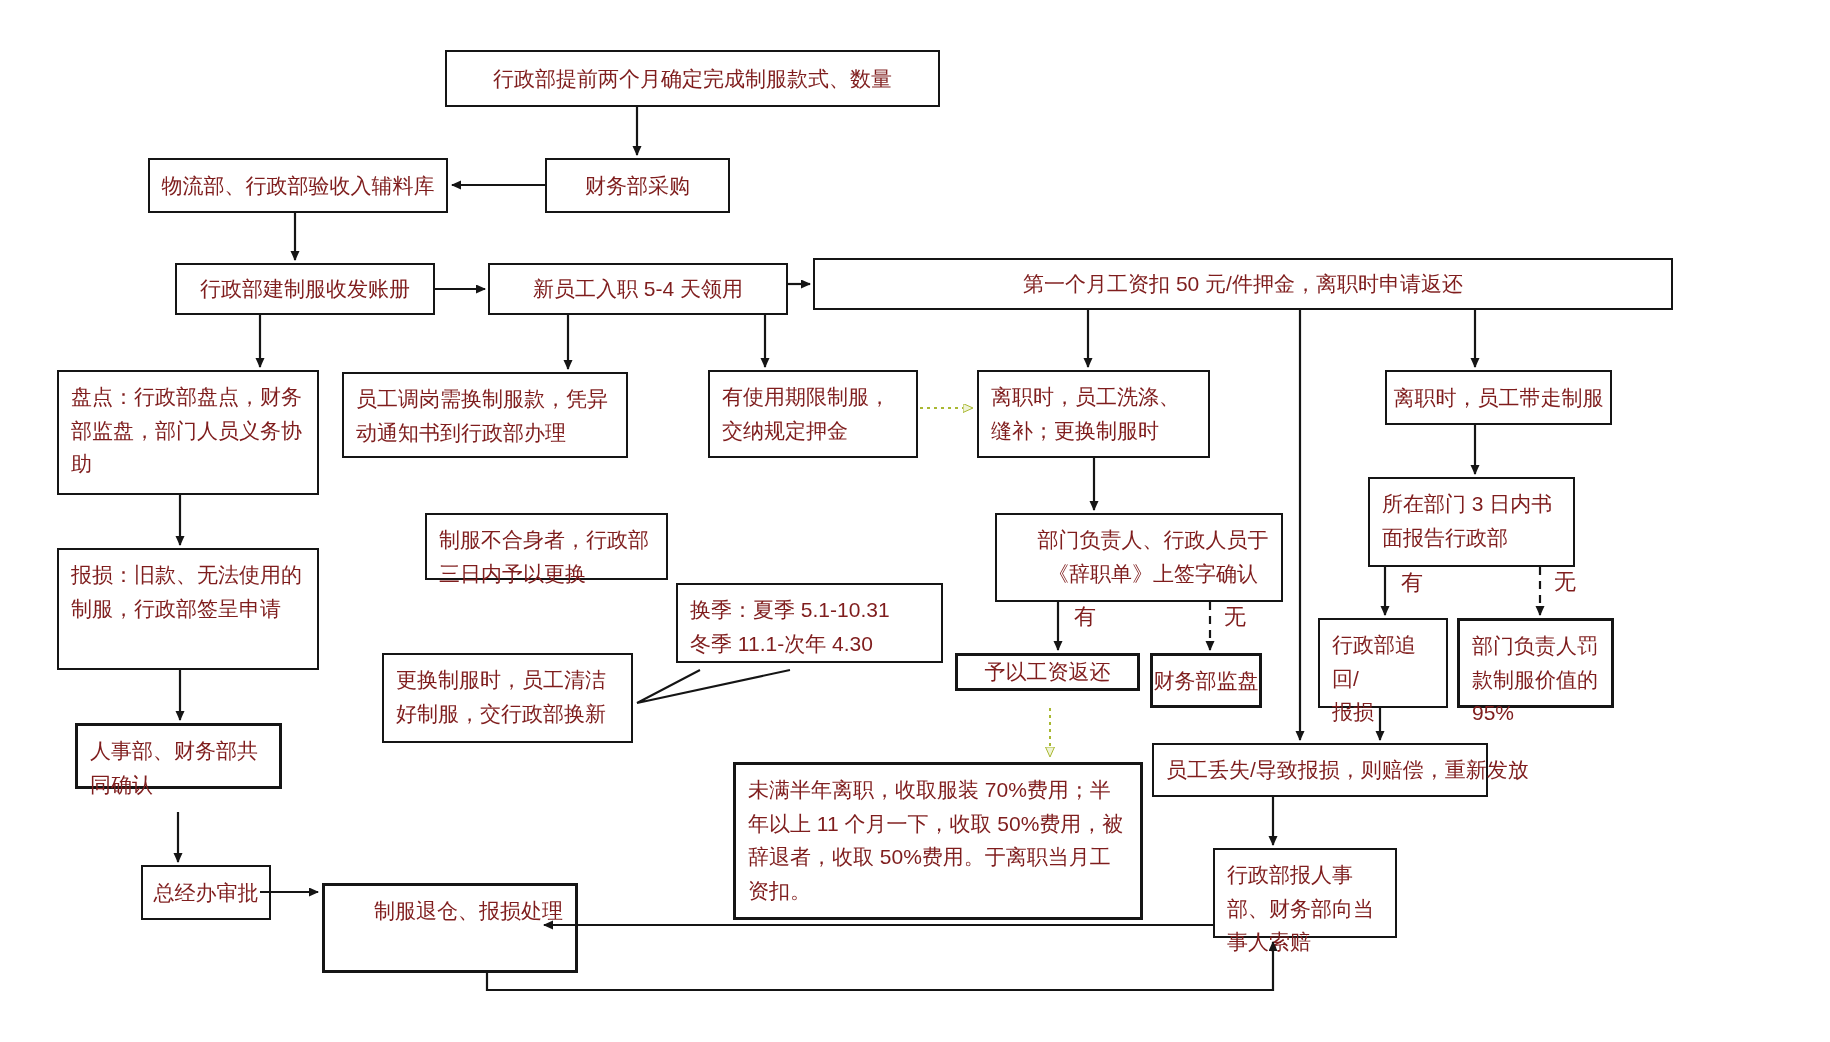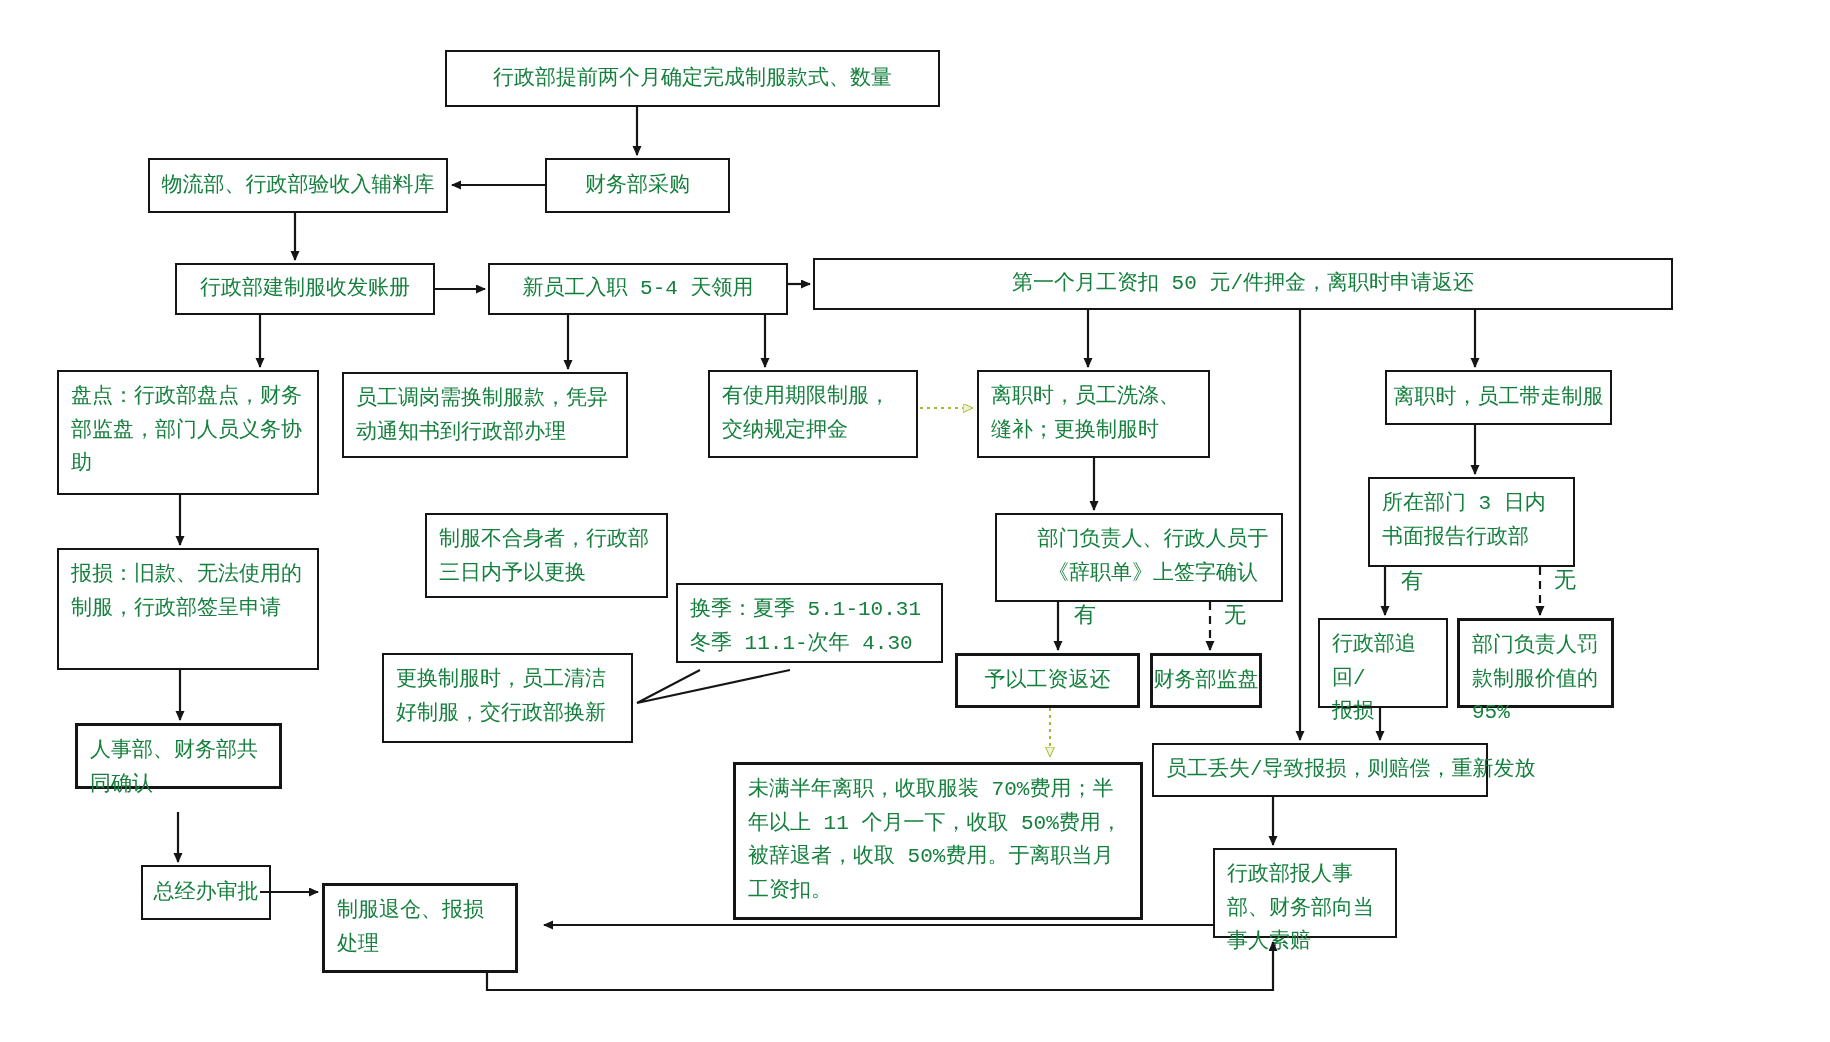--- a/index.html
+++ b/index.html
@@ -1,18 +1,18 @@
 <!DOCTYPE html>
 <html><head>
 <meta charset="utf-8">
 <style>
   html,body{margin:0;padding:0;background:#fff;}
   #flowchart-canvas{
     position:relative;width:1830px;height:1042px;background:#fff;overflow:hidden;
-    font-family:Liberation Mono, monospace;color:#15803d;
+    font-family:Liberation Sans, sans-serif;color:#7f1d1d;
   }
   .node{
     position:absolute;background:#fff;border:2px solid #151515;box-sizing:border-box;
     font-size:21px;line-height:1.6;padding:8px 12px;white-space:pre-line;z-index:1;
   }
   .node.center{
     display:flex;align-items:center;justify-content:center;text-align:center;
     padding:2px 6px;white-space:nowrap;
   }
   .node.thick{border-width:3px;}
@@ -29,34 +29,34 @@
     <div class="node center" style="left: 148px; top: 158px; width: 300px; height: 55px;">物流部、行政部验收入辅料库</div>
     <div class="node center" style="left: 175px; top: 263px; width: 260px; height: 52px;">行政部建制服收发账册</div>
     <div class="node center" style="left: 488px; top: 263px; width: 300px; height: 52px;">新员工入职 5-4 天领用</div>
     <div class="node center" style="left: 813px; top: 258px; width: 860px; height: 52px;">第一个月工资扣 50 元/件押金，离职时申请返还</div>
     <div class="node" style="left: 57px; top: 370px; width: 262px; height: 125px;">盘点：行政部盘点，财务部监盘，部门人员义务协助</div>
     <div class="node" style="left: 342px; top: 372px; width: 286px; height: 86px;">员工调岗需换制服款，凭异动通知书到行政部办理</div>
     <div class="node" style="left: 708px; top: 370px; width: 210px; height: 88px;">有使用期限制服，交纳规定押金</div>
     <div class="node" style="left: 977px; top: 370px; width: 233px; height: 88px;">离职时，员工洗涤、缝补；更换制服时</div>
     <div class="node center" style="left: 1385px; top: 370px; width: 227px; height: 55px;">离职时，员工带走制服</div>
     <div class="node" style="left: 57px; top: 548px; width: 262px; height: 122px;">报损：旧款、无法使用的制服，行政部签呈申请</div>
-    <div class="node" style="left: 425px; top: 513px; width: 243px; height: 85px;">制服不合身者，行政部三日内予以更换</div>
+    <div class="node" style="left: 425px; top: 513px; width: 243px; height: 67px;">制服不合身者，行政部三日内予以更换</div>
     <div class="node" style="text-align: center; left: 995px; top: 513px; width: 288px; height: 89px; padding-left: 40px;">部门负责人、行政人员于《辞职单》上签字确认</div>
     <div class="node" style="left: 1368px; top: 477px; width: 207px; height: 90px;">所在部门 3 日内书面报告行政部</div>
     <div class="node" style="left: 676px; top: 583px; width: 267px; height: 80px;">换季：夏季 5.1-10.31
 冬季 11.1-次年 4.30</div>
     <div class="node" style="left: 382px; top: 653px; width: 251px; height: 90px;">更换制服时，员工清洁好制服，交行政部换新</div>
-    <div class="node center thick" style="left: 955px; top: 653px; width: 185px; height: 55px;">予以工资返还</div>
+    <div class="node center thick" style="left: 955px; top: 653px; width: 185px; height: 38px;">予以工资返还</div>
     <div class="node center thick" style="left: 1150px; top: 653px; width: 112px; height: 55px;">财务部监盘</div>
     <div class="node" style="left: 1318px; top: 618px; width: 130px; height: 90px;">行政部追回/
 报损</div>
     <div class="node thick" style="left: 1457px; top: 618px; width: 157px; height: 90px;">部门负责人罚款制服价值的 95%</div>
     <div class="node thick" style="left: 75px; top: 723px; width: 207px; height: 66px;">人事部、财务部共同确认</div>
     <div class="node center" style="left: 97px; top: 865px; width: 130px; height: 55px; margin-left: 44px;">总经办审批</div>
-    <div class="node thick" style="left: 322px; top: 883px; width: 196px; height: 90px;">制服退仓、报损处理</div>
+    <div class="node thick" style="left: 322px; top: 883px; width: 256px; height: 90px; text-align: right;">制服退仓、报损处理</div>
     <div class="node thick" style="left: 733px; top: 762px; width: 410px; height: 158px;">未满半年离职，收取服装 70%费用；半年以上 11 个月一下，收取 50%费用，被辞退者，收取 50%费用。于离职当月工资扣。</div>
     <div class="node nowrap" style="left: 1152px; top: 743px; width: 336px; height: 54px;">员工丢失/导致报损，则赔偿，重新发放</div>
     <div class="node" style="left: 1213px; top: 848px; width: 184px; height: 90px;">行政部报人事部、财务部向当事人索赔</div>
     <svg width="1830" height="1042" id="connector-layer">
       <defs>
         <marker id="ah-black" markerWidth="11" markerHeight="10" refX="9" refY="4.5" orient="auto" markerUnits="userSpaceOnUse">
           <path d="M0,0 L10,4.5 L0,9 Z" fill="#151515"></path>
         </marker>
         <marker id="ah-green" markerWidth="11" markerHeight="10" refX="9" refY="4.5" orient="auto" markerUnits="userSpaceOnUse">
           <path d="M0,0 L10,4.5 L0,9 Z" fill="#eff3d6" stroke="#a9b832" stroke-width="1"></path>

